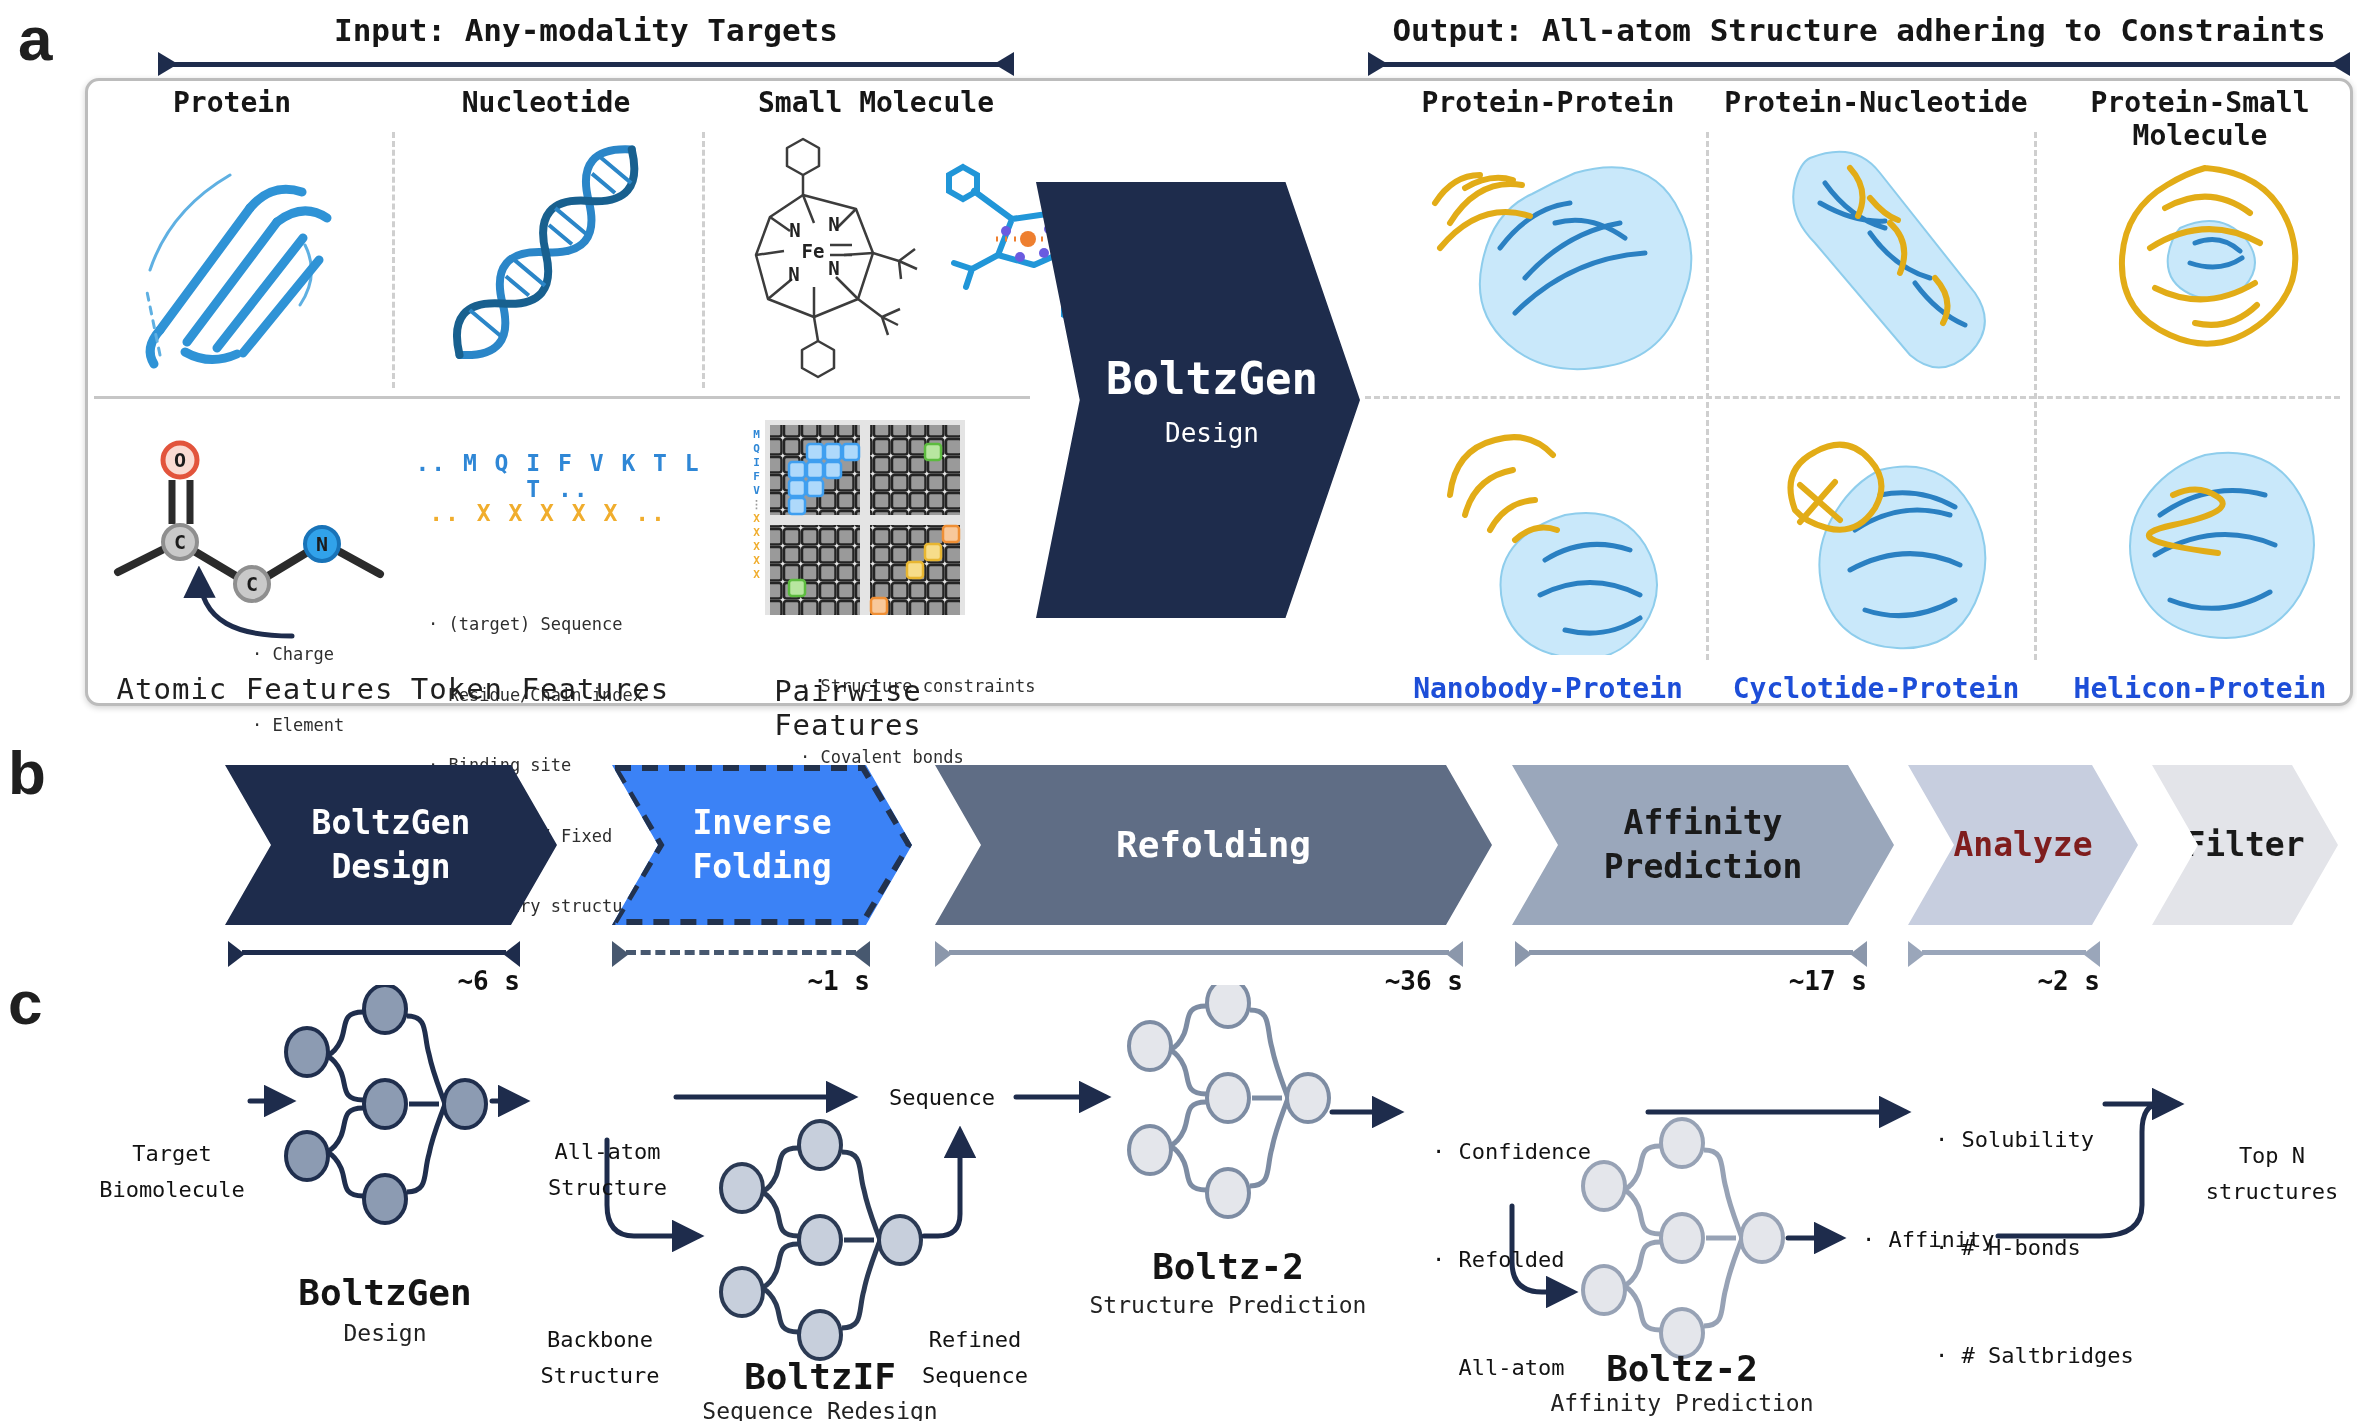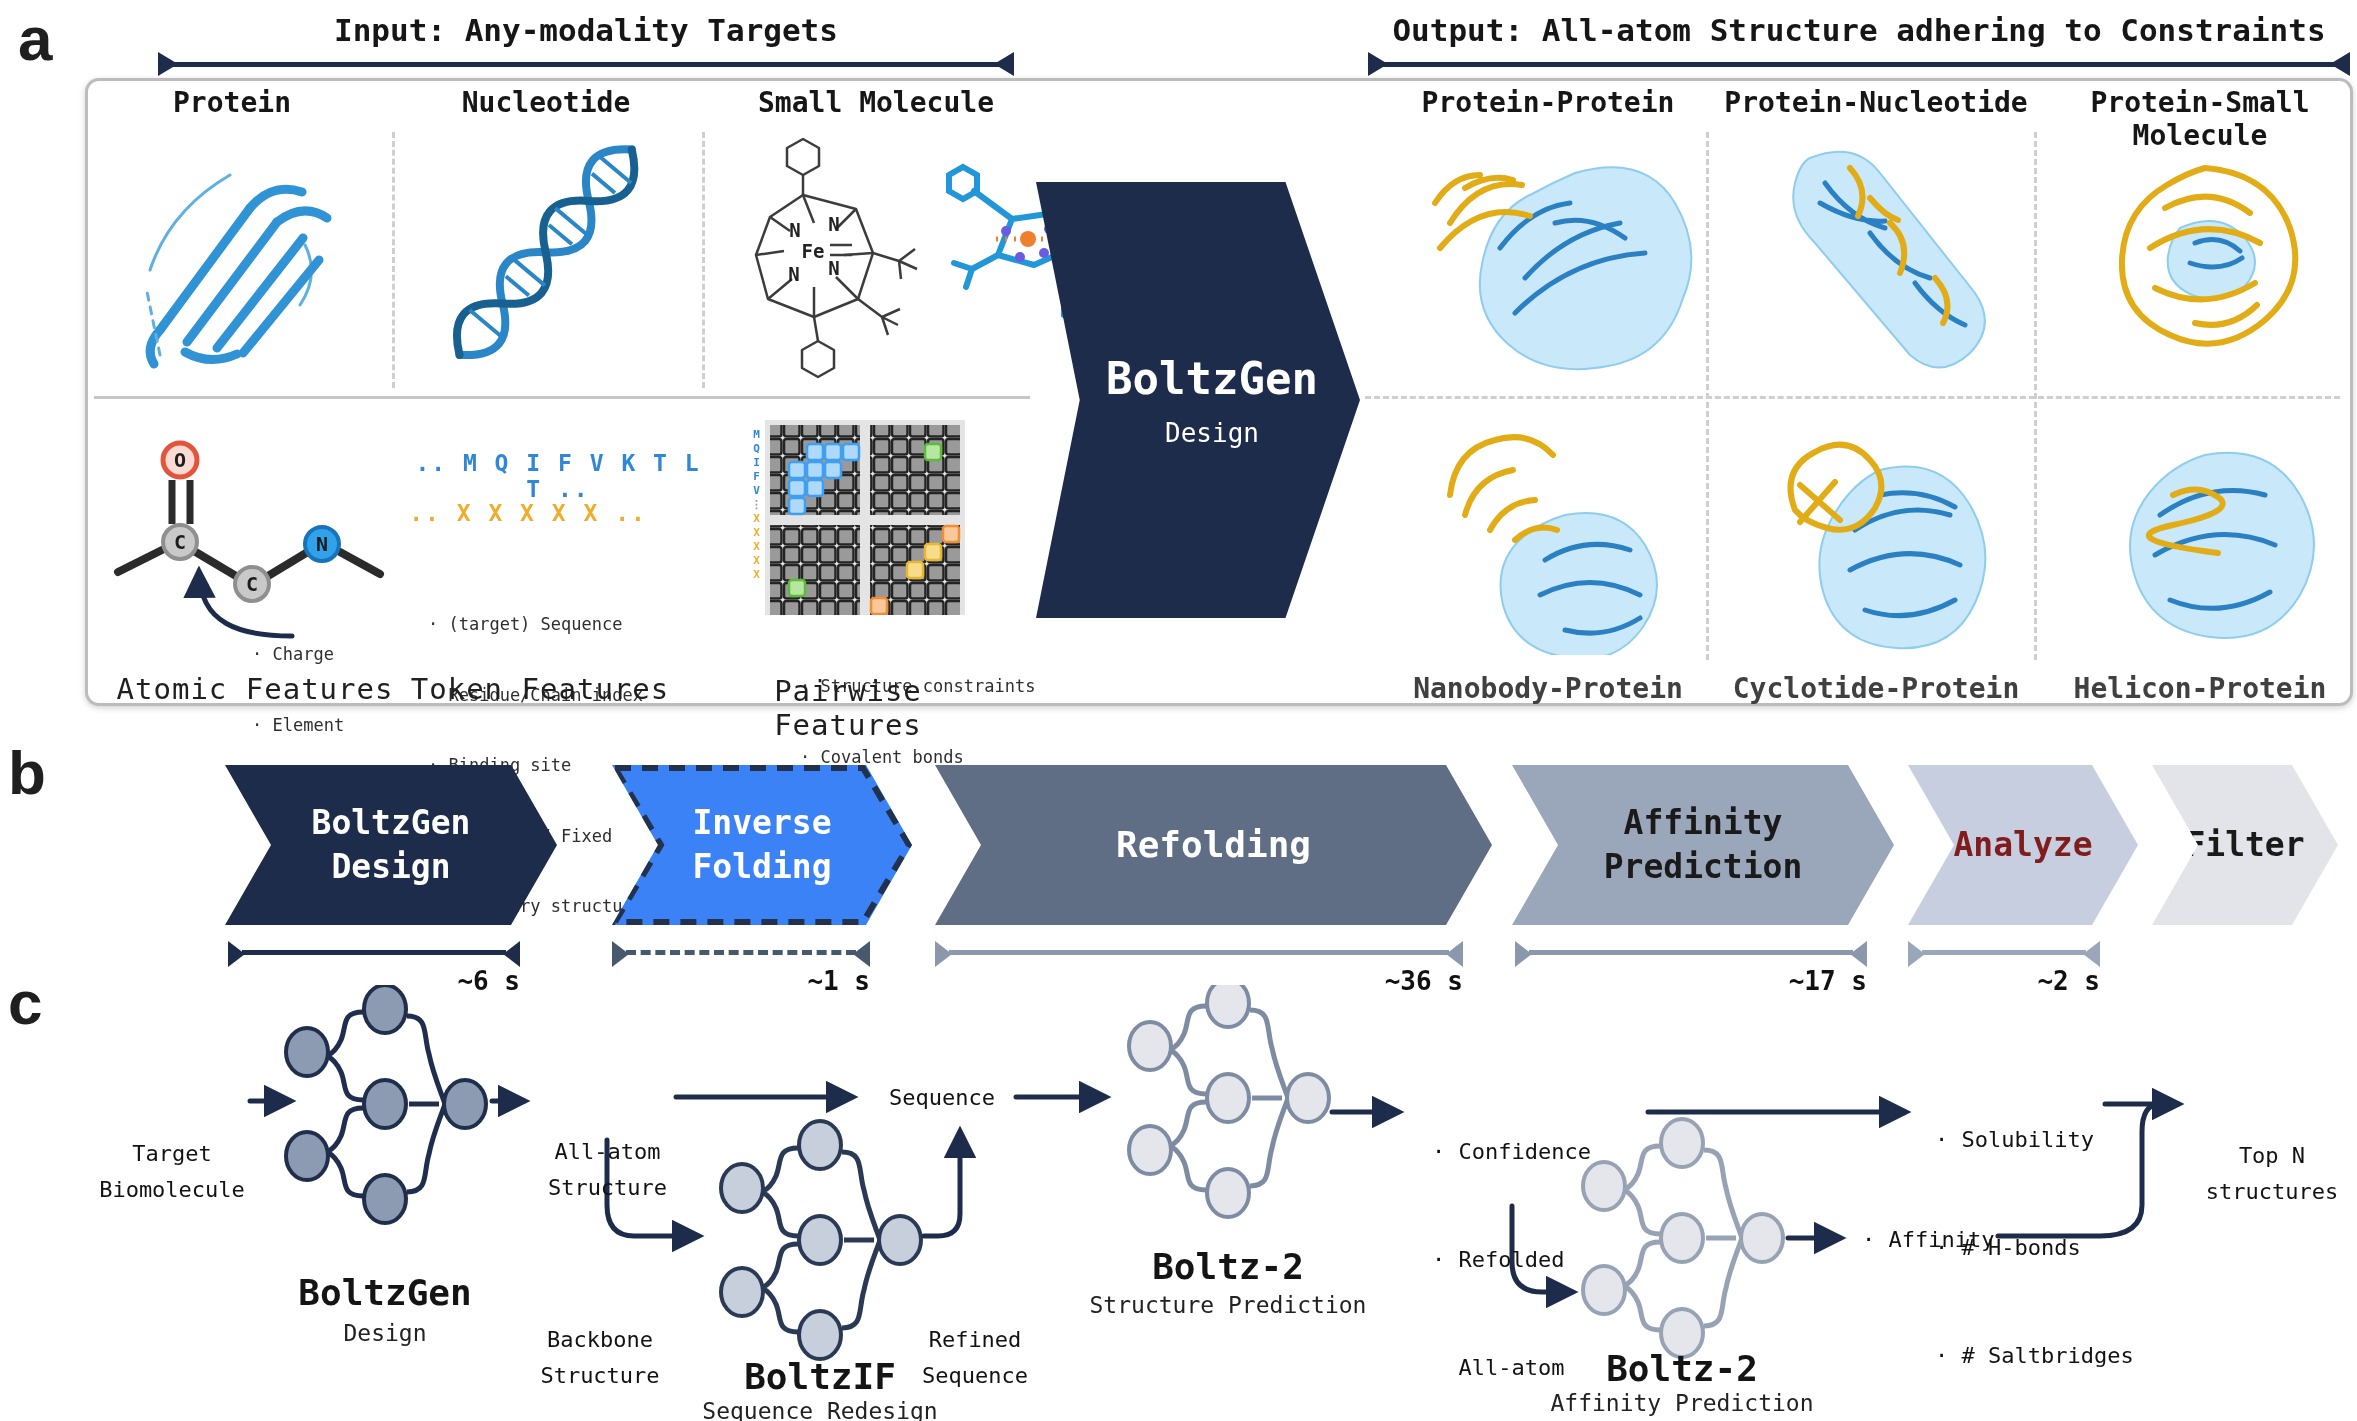--- a/index.html
+++ b/index.html
@@ -15,21 +15,21 @@
   .bracket{position:absolute;height:24px;}
   .bracket .bl{position:absolute;left:4px;right:4px;top:10px;height:5px;background:#1e2c4c;}
   .bracket::before{content:"";position:absolute;left:0;top:0;width:0;height:0;
       border-left:20px solid #1e2c4c;border-top:12px solid transparent;border-bottom:12px solid transparent;}
   .bracket::after{content:"";position:absolute;right:0;top:0;width:0;height:0;
       border-right:20px solid #1e2c4c;border-top:12px solid transparent;border-bottom:12px solid transparent;}
   
   .bigbox{position:absolute;left:85px;top:78px;width:2262px;height:622px;background:#fff;
           border:3px solid #bcbcbc;border-radius:14px;box-shadow:0 2px 6px rgba(0,0,0,.18);}
   .coltitle{position:absolute;font-weight:bold;font-size:28px;color:#161616;text-align:center;}
-  .celllabel{position:absolute;font-weight:bold;font-size:28px;color:#404040;text-align:center;}
+  .celllabel{position:absolute;font-weight:bold;font-size:28px;color:#1d4ed8;text-align:center;}
   .vdash{position:absolute;width:0;border-left:3px dashed #cfcfcf;}
   .hsolid{position:absolute;height:0;border-top:3px solid #c6c6c6;}
   .hdash{position:absolute;height:0;border-top:3px dashed #cfcfcf;}
   
   .bullets{position:absolute;font-size:17px;line-height:23.5px;color:#2e2e2e;white-space:pre;}
   .featcap{position:absolute;font-size:29px;color:#1f1f1f;text-align:center;letter-spacing:1px;}
   .seqline{position:absolute;font-weight:bold;text-align:center;letter-spacing:2px;font-size:23px;}
   .seqblue{color:#2f87d6;}
   .seqgold{color:#f0ad2d;}
   .pw-colaxis{position:absolute;font-size:11px;font-weight:bold;letter-spacing:1px;white-space:pre;}
@@ -183,21 +183,21 @@
     </g>
   </svg>
   <div class="bullets" style="left:252px;top:596px;">
     <div>· Charge</div>
     <div>· Element</div>
     <div>· Reference positions</div>
   </div>
   <div class="featcap" style="left:105px;top:672px;width:300px;">Atomic Features</div>
 
   <div class="seqline seqblue" style="left:408px;top:450px;width:300px;">.. M Q I F V K T L T ..</div>
-  <div class="seqline seqgold" style="left:388px;top:500px;width:280px;">.. X X X X X ..</div>
+  <div class="seqline seqgold" style="left:408px;top:500px;width:280px;">.. X X X X X ..</div>
   <div class="bullets" style="left:428px;top:566px;">
     <div>· (target) Sequence</div>
     <div>· Residue/Chain index</div>
     <div>· Binding site</div>
     <div>· Flexible / Fixed</div>
     <div>· Secondary structure</div>
   </div>
   <div class="featcap" style="left:390px;top:672px;width:300px;">Token Features</div>
 
   <div class="pw-colaxis" style="left:775px;top:406px;margin-top:24px;"><span class="seqblue">.M Q I F V</span><span class="seqgold">...X X X X X.</span></div>

